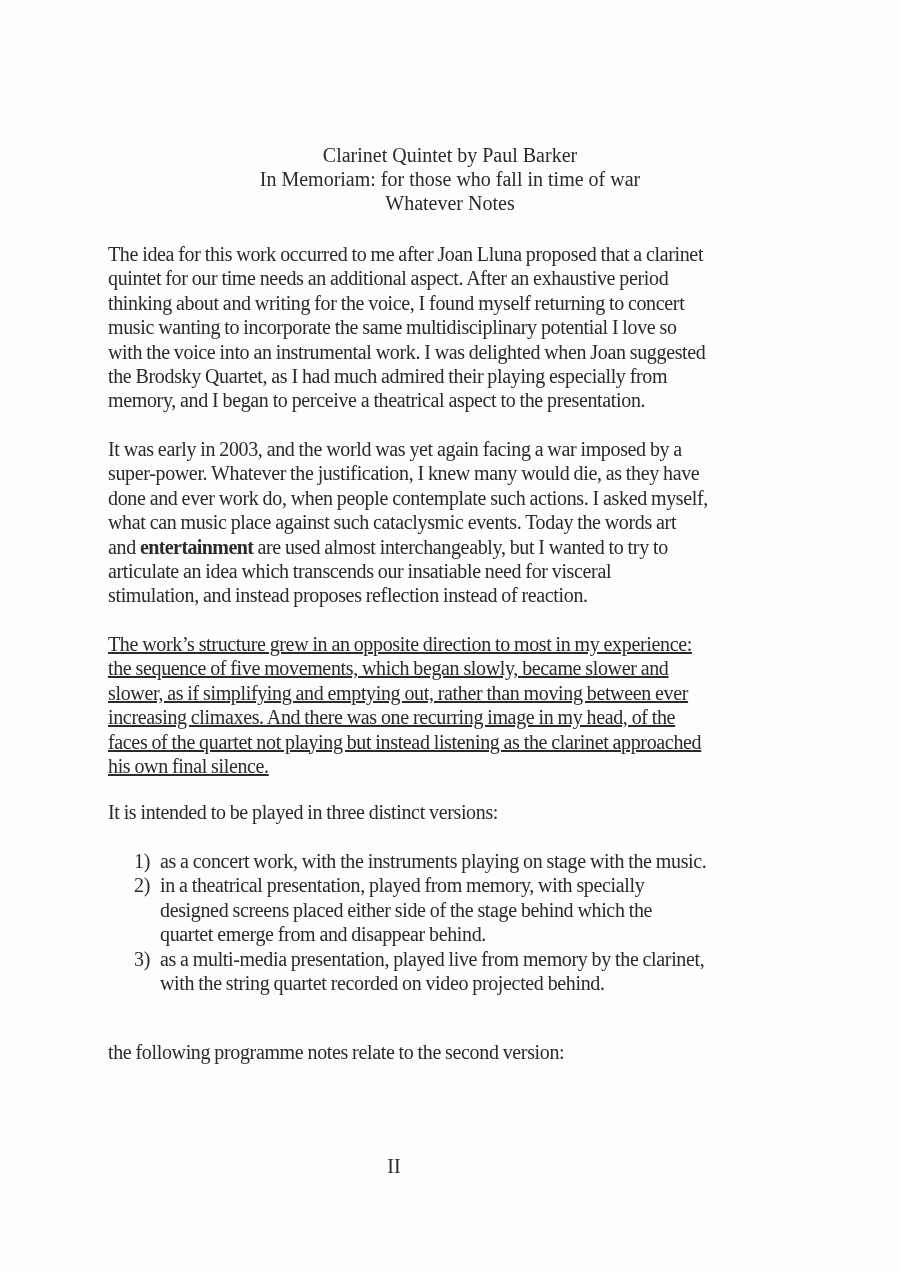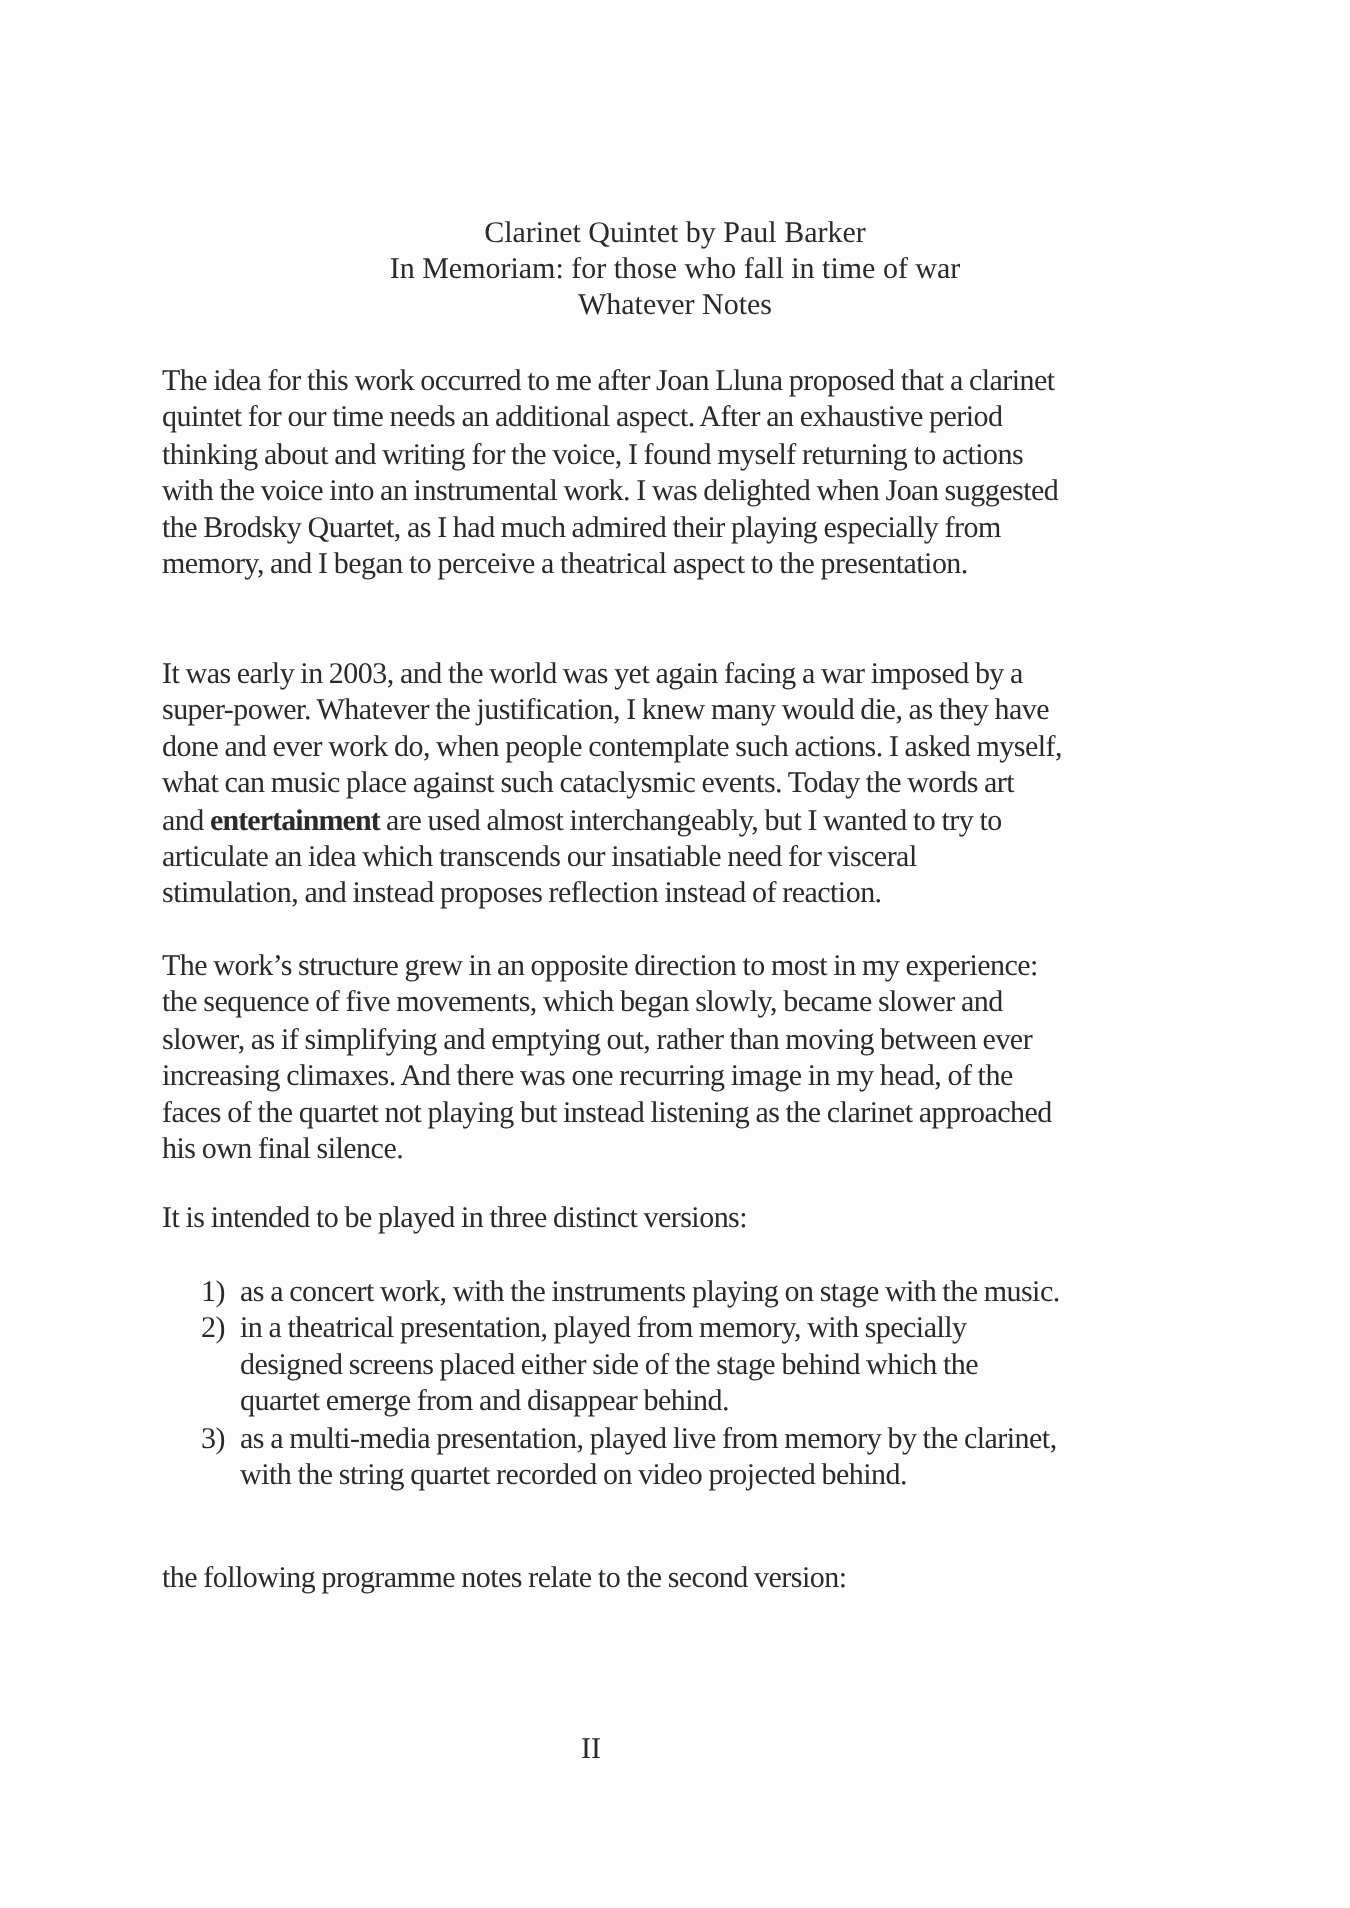--- a/index.html
+++ b/index.html
@@ -31,21 +31,21 @@
       width: 680px;
       font-size: 20px;
       line-height: 24.4px;
       letter-spacing: -0.35px;
       word-spacing: -0.5px;
     }
     .para .line { white-space: nowrap; display: block; }
     .bold { font-weight: bold; letter-spacing: -0.6px; }
     #p1 { top: 242px; }
     #p2 { top: 437px; }
-    #p3 { top: 632px; }
+    #p3 { top: 632px; text-decoration: underline; }
     #p4 { top: 800px; }
     .list {
       position: absolute;
       left: 134px;
       top: 849px;
       font-size: 20px;
       line-height: 24.4px;
       letter-spacing: -0.35px;
       word-spacing: -0.5px;
     }
@@ -68,21 +68,22 @@
 
   <div class="title-block">
     <div>Clarinet Quintet by Paul Barker</div>
     <div>In Memoriam: for those who fall in time of war</div>
     <div>Whatever Notes</div>
   </div>
 
   <div class="para" id="p1">
     <span class="line">The idea for this work occurred to me after Joan Lluna proposed that a clarinet</span>
     <span class="line">quintet for our time needs an additional aspect. After an exhaustive period</span>
-    <span class="line">thinking about and writing for the voice, I found myself returning to actions</span>
+    <span class="line">thinking about and writing for the voice, I found myself returning to concert</span>
+    <span class="line">music wanting to incorporate the same multidisciplinary potential I love so</span>
     <span class="line">with the voice into an instrumental work. I was delighted when Joan suggested</span>
     <span class="line">the Brodsky Quartet, as I had much admired their playing especially from</span>
     <span class="line">memory, and I began to perceive a theatrical aspect to the presentation.</span>
   </div>
 
   <div class="para" id="p2">
     <span class="line">It was early in 2003, and the world was yet again facing a war imposed by a</span>
     <span class="line">super-power. Whatever the justification, I knew many would die, as they have</span>
     <span class="line">done and ever work do, when people contemplate such actions. I asked myself,</span>
     <span class="line">what can music place against such cataclysmic events. Today the words art</span>

